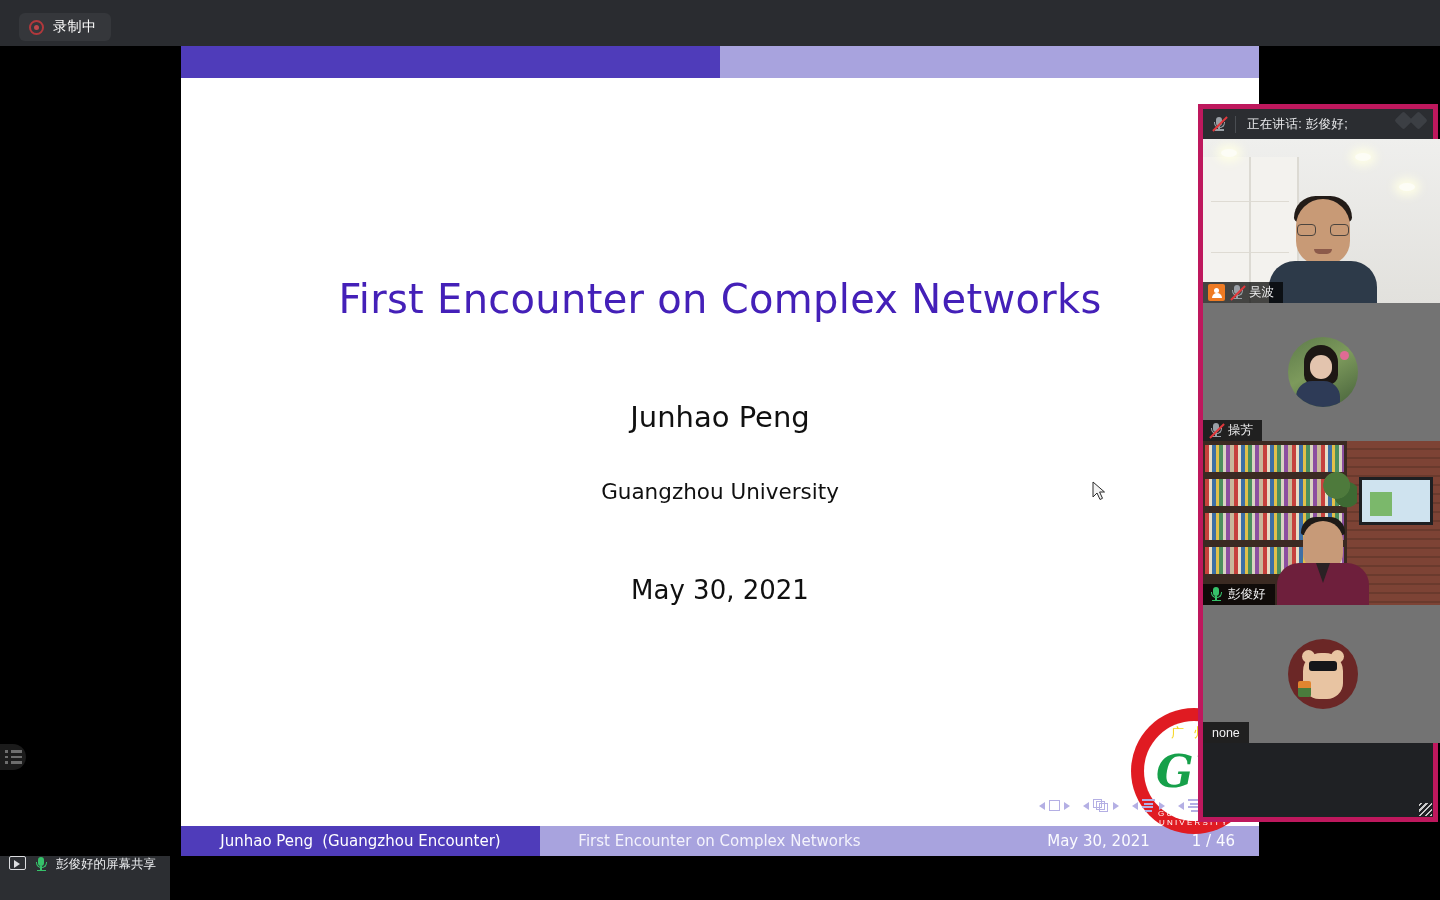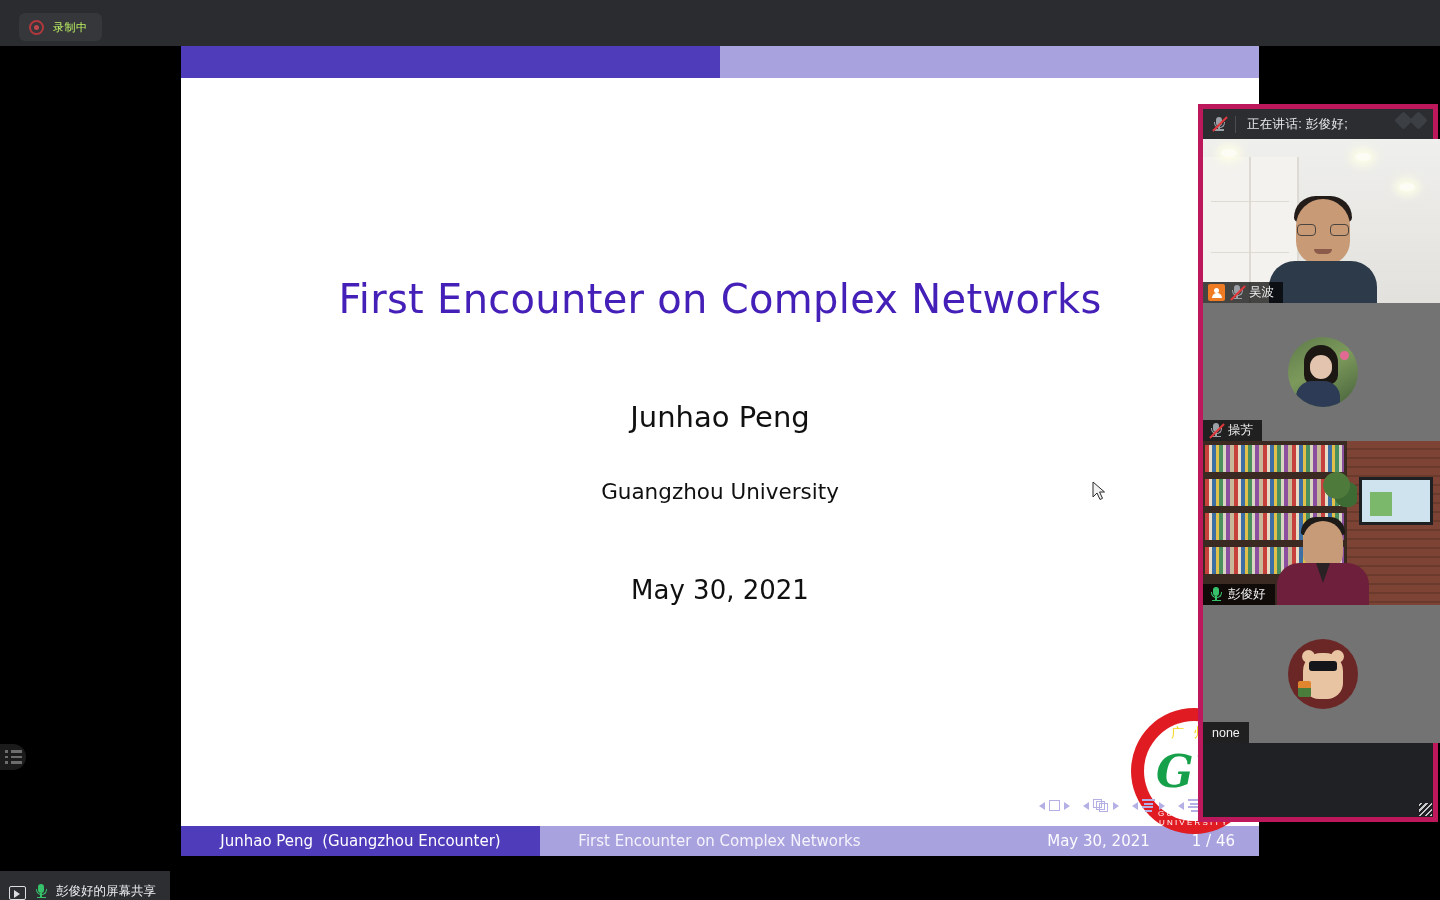--- a/index.html
+++ b/index.html
@@ -23,21 +23,21 @@
     display: flex; align-items: center; gap: 9px;
   }
   .rec-dot {
     width: 15px; height: 15px; border-radius: 50%;
     border: 2px solid #b2383c; position: relative;
   }
   .rec-dot::after {
     content: ""; position: absolute; left: 3px; top: 3px;
     width: 5px; height: 5px; border-radius: 50%; background: #c0484c;
   }
-  .rec-label { color: #bef264; font-size: 11px; letter-spacing: .5px; }
+  .rec-label { color: #ffffff; font-size: 14px; letter-spacing: .5px; }
 
   
   .slide-wrap {
     position: absolute; left: 181px; top: 46px;
     width: 1078px; height: 810px;
     background: #ffffff;
   }
   .slide-header { display: flex; width: 100%; height: 32px; }
   .slide-header .hl { width: 539px; background: #4f3cba; }
   .slide-header .hr { flex: 1; background: #a8a3de; }
@@ -376,22 +376,22 @@
   }
 
   
   .resize {
     position: absolute; right: 1px; bottom: 1px; width: 13px; height: 13px;
     background: repeating-linear-gradient(-45deg, #c9c9c9 0 1.5px, transparent 1.5px 4px);
   }
 
   
   .share-pill {
-    position: absolute; left: 0; bottom: 0; height: 29px;
-    background: #2c2e32; display: flex; align-items: flex-end; gap: 7px;
+    position: absolute; left: 0; bottom: 0; height: 44px;
+    background: #2c2e32; display: flex; align-items: flex-start; gap: 7px;
     padding: 0 14px 0 9px;
   }
   .share-icon {
     position: relative; width: 17px; height: 14px; border: 1.7px solid #dcdde0;
     border-radius: 2px; flex: none;
   }
   .share-icon::after {
     content: ""; position: absolute; left: 4px; top: 3px; width: 0; height: 0;
     border-left: 6px solid #dcdde0; border-top: 4px solid transparent;
     border-bottom: 4px solid transparent;

